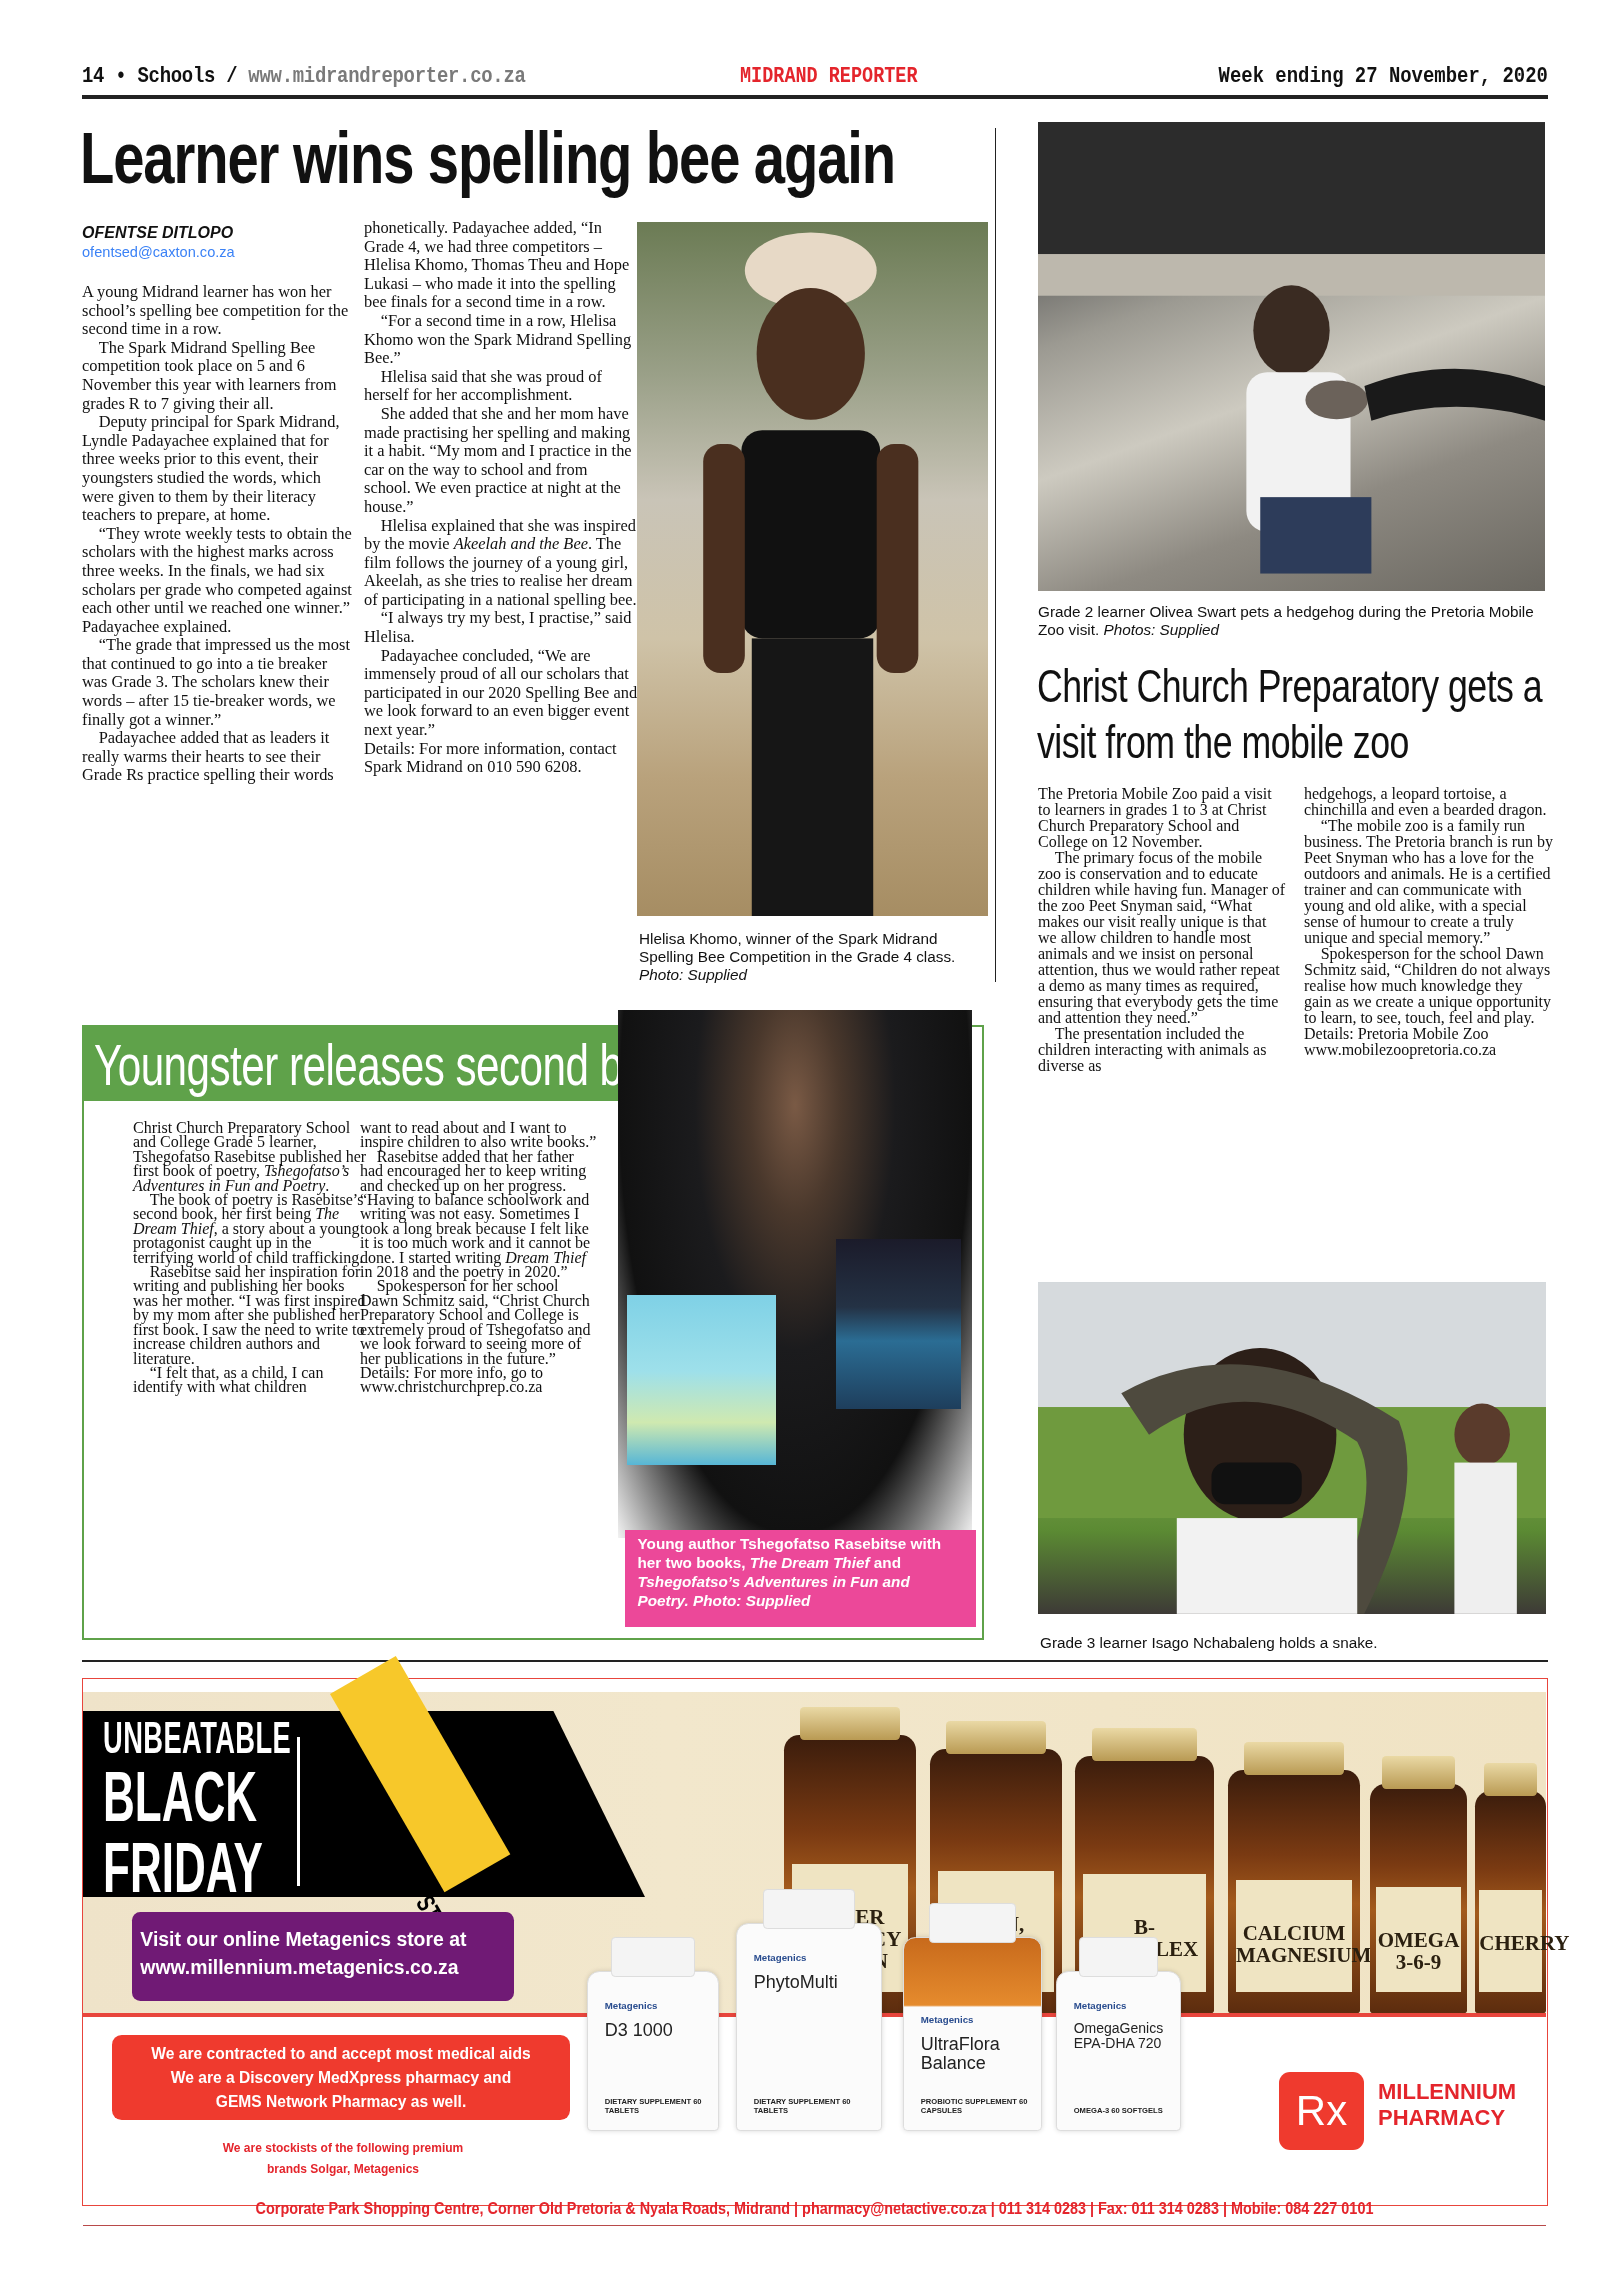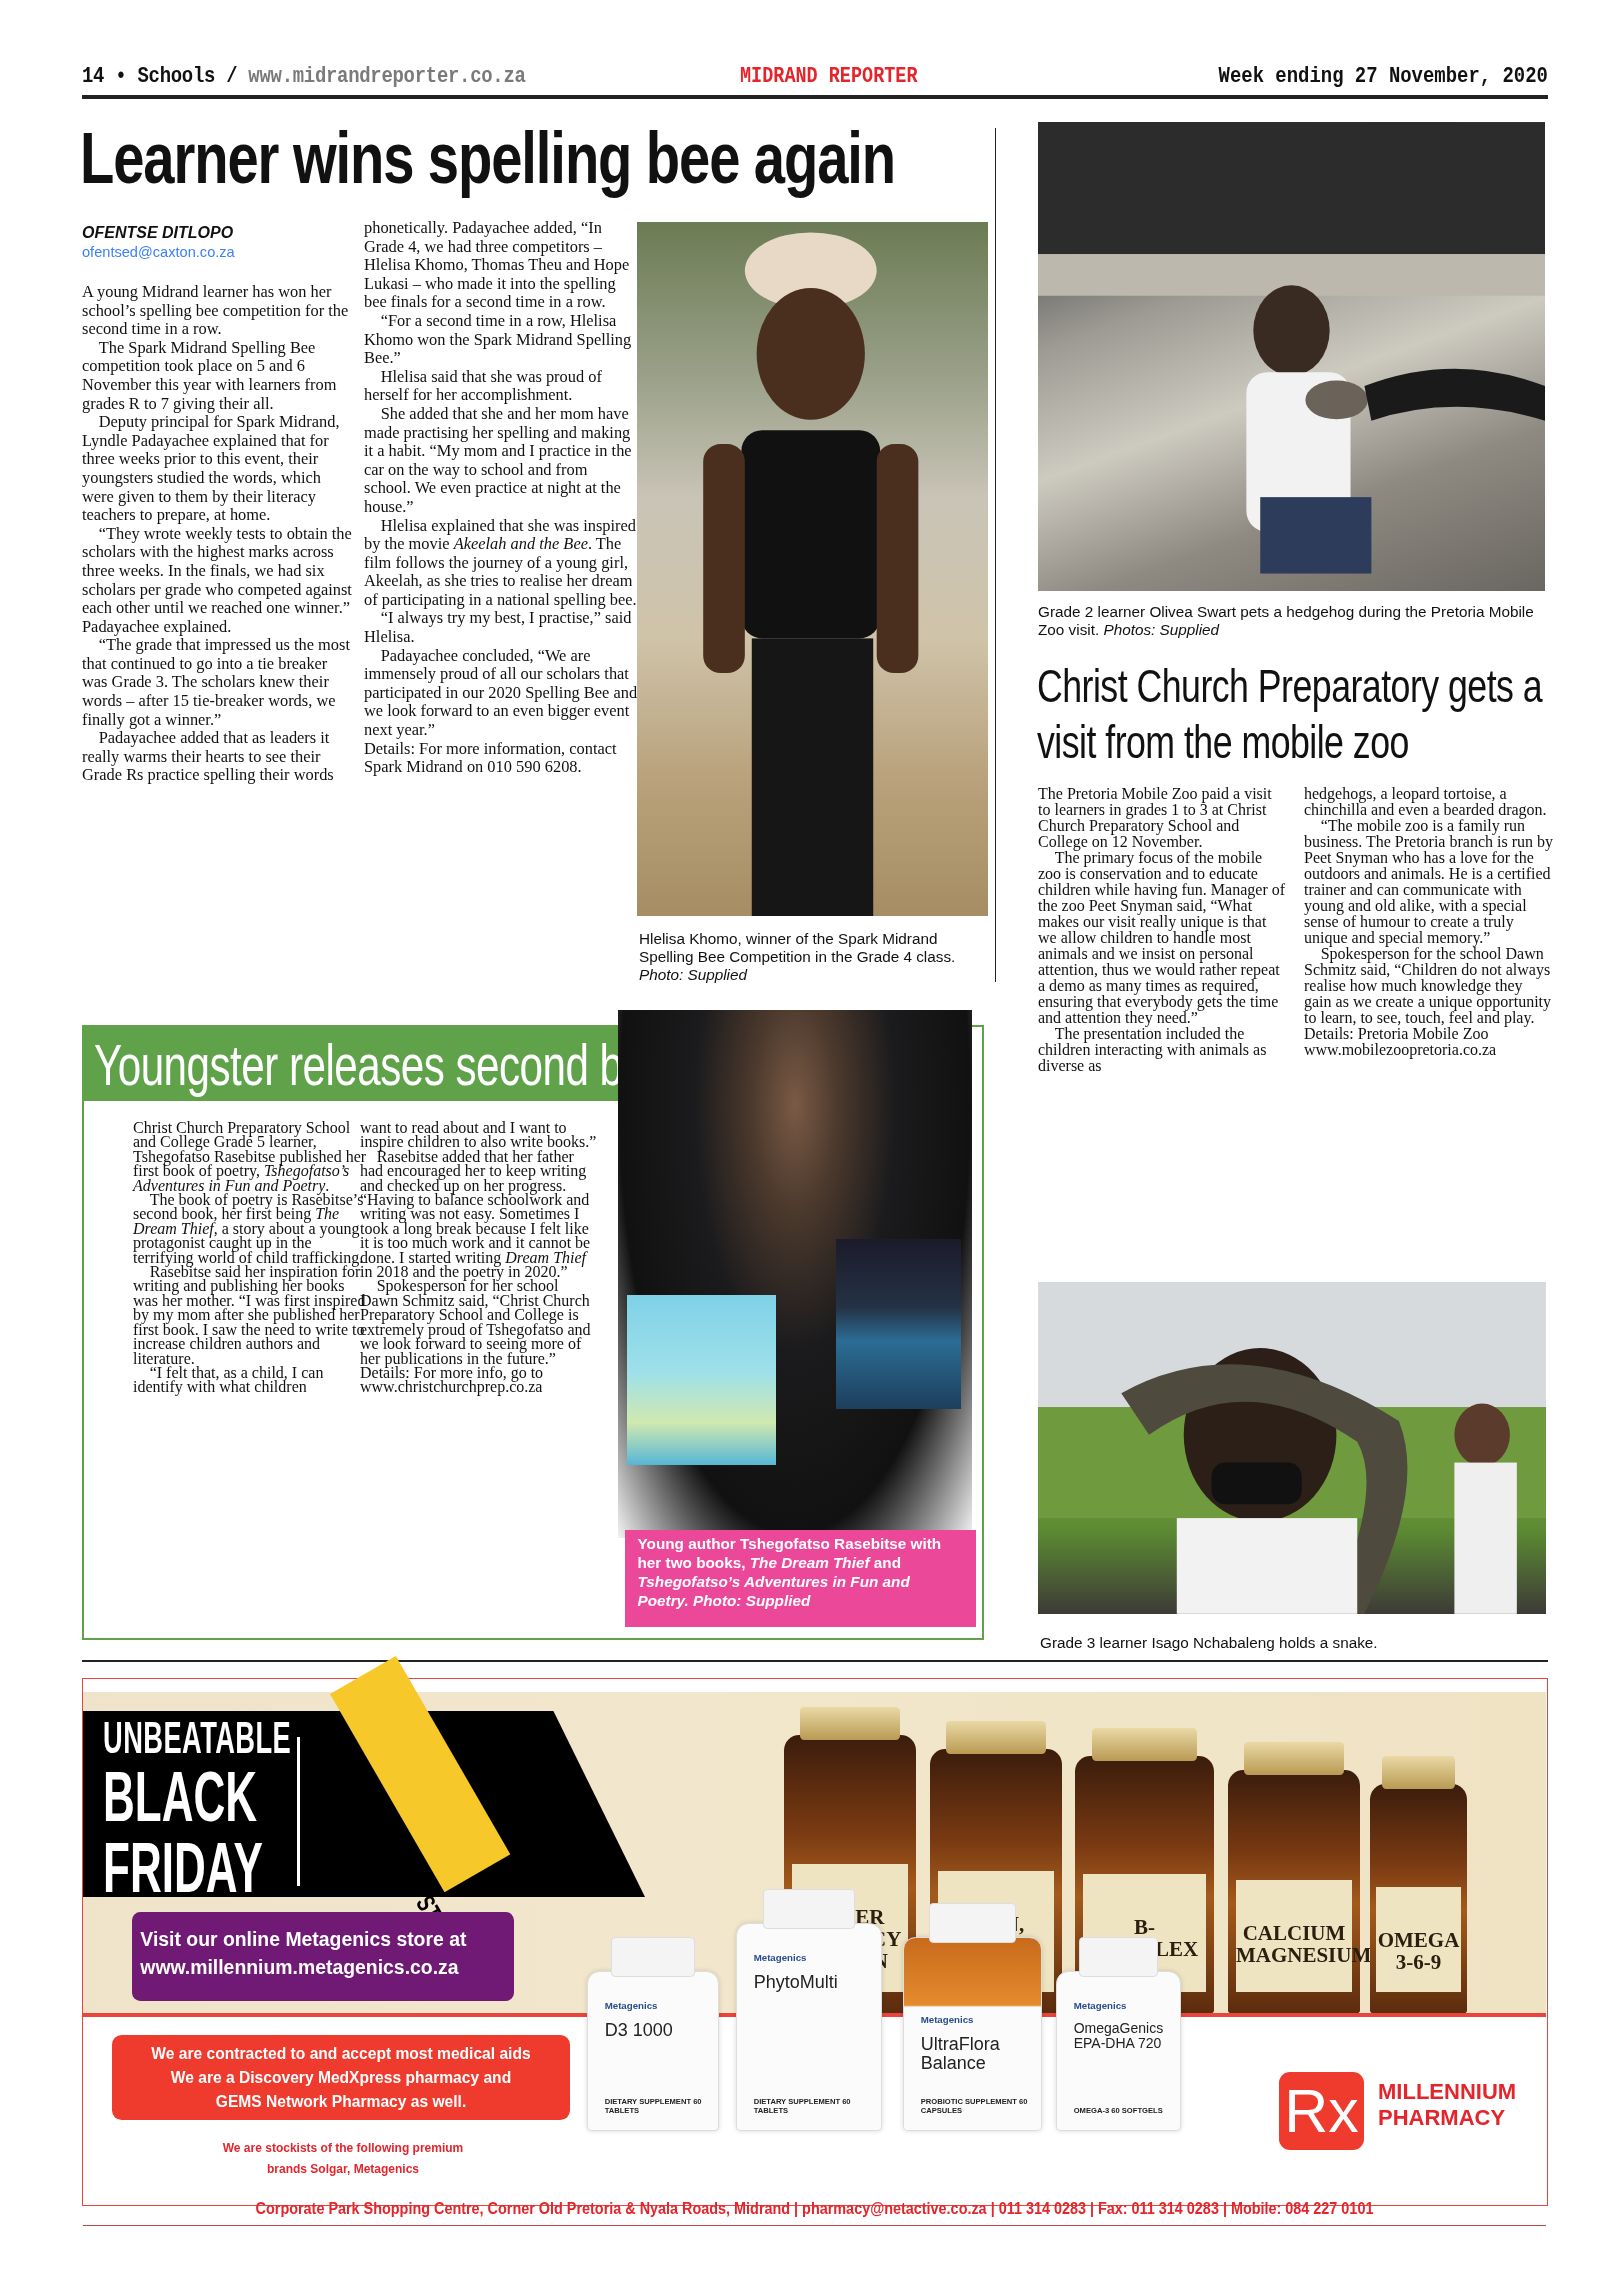--- a/index.html
+++ b/index.html
@@ -90,21 +90,21 @@
   .amber .cap-g { position: absolute; top: -28px; left: 12%; right: 12%; height: 33px; background: linear-gradient(180deg, #ead9a5, #b99a53); border-radius: 4.2px; }
 
   .whites { top: 1874px; left: 587px; width: 597px; height: 257px; }
   .wb { position: absolute; bottom: 0; background: #fbfbfb; border: 0.7px solid #ddd; border-radius: 12.5px 12.5px 4.2px 4.2px; box-shadow: 0 0 5.6px rgba(0,0,0,0.15); font-family: "Liberation Sans", sans-serif; }
   .wb .wcap { position: absolute; top: -35px; left: 18%; right: 18%; height: 40px; background: #f4f4f4; border: 0.7px solid #ddd; border-radius: 4.2px; }
   .wb .brand { position: absolute; top: 28px; left: 16.7px; font-size: 9.7px; color: #2a4d8f; font-weight: bold; }
   .wb .pname { position: absolute; top: 49px; left: 16.7px; font-size: 18px; color: #222; line-height: 19.4px; }
   .wb .foot { position: absolute; bottom: 15.3px; left: 16.7px; font-size: 7.6px; color: #222; font-weight: bold; }
   .uf { background: linear-gradient(180deg, #c86a1c 0%, #e58b2d 35%, #fbfbfb 36%); }
 
-  .rx-logo { top: 2072px; left: 1279px; width: 85px; height: 78px; background: #ef3a2e; border-radius: 11px; color: #fff; font-family: "Liberation Sans", sans-serif; font-size: 61px; line-height: 78px; text-align: center; }
+  .rx-logo { top: 2072px; left: 1279px; width: 85px; height: 78px; background: #ef3a2e; border-radius: 11px; color: #fff; font-family: "Liberation Sans", sans-serif; font-size: 42px; line-height: 78px; text-align: center; }
   .rx-name { top: 2079px; left: 1378px; color: #e4252c; font-family: "Liberation Sans", sans-serif; font-weight: bold; font-size: 22px; line-height: 26px; }
   .ad-bottomline { top: 2225px; left: 83px; width: 1463px; height: 1.4px; background: #b84a4a; }
 </style>
 </head>
 <body>
 
 <div class="abs hdr">
   <div class="abs hdr-left">
     <span>14 • Schools / </span><span class="url">www.midrandreporter.co.za</span>
   </div>
@@ -237,20 +237,24 @@
       <div class="lbl">B-COMPLEX</div>
     </div>
   <div class="amber" style="left:451px;width:132px;height:243px;">
       <div class="cap-g"></div>
       <div class="lbl">CALCIUM MAGNESIUM</div>
     </div>
   <div class="amber" style="left:593px;width:97px;height:229px;">
       <div class="cap-g"></div>
       <div class="lbl">OMEGA 3-6-9</div>
     </div>
+  <div class="amber" style="left:698px;width:71px;height:222px;">
+      <div class="cap-g"></div>
+      <div class="lbl">CHERRY</div>
+    </div>
 </div>
 
 <div class="abs ad-redline"></div>
 
 <div class="abs bf-block"></div>
 <div class="abs bf-wedge"></div>
 <div class="abs bf-tape"></div>
 <div class="abs bf-text">
   <span class="l1">UNBEATABLE</span>
   <span class="l2">BLACK</span>

